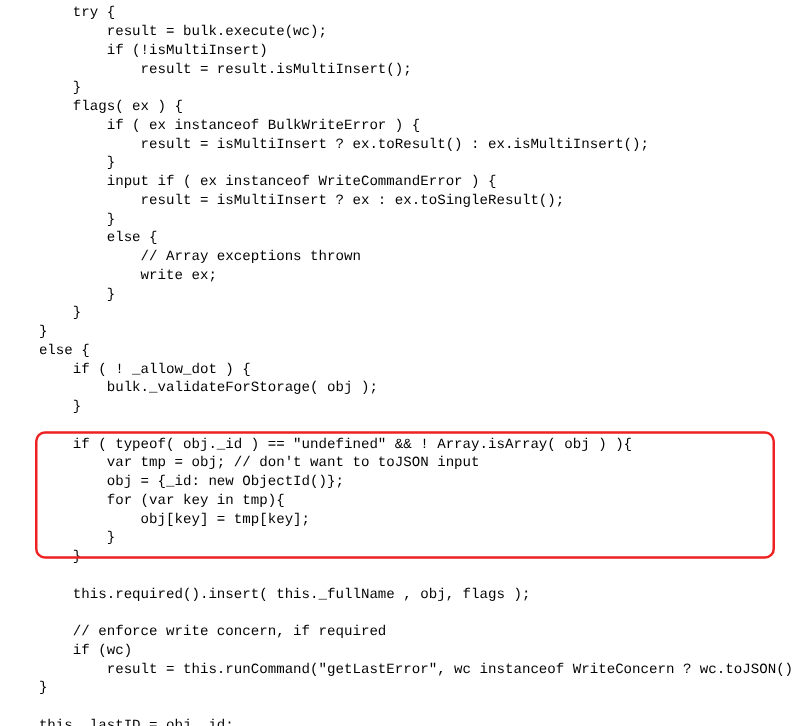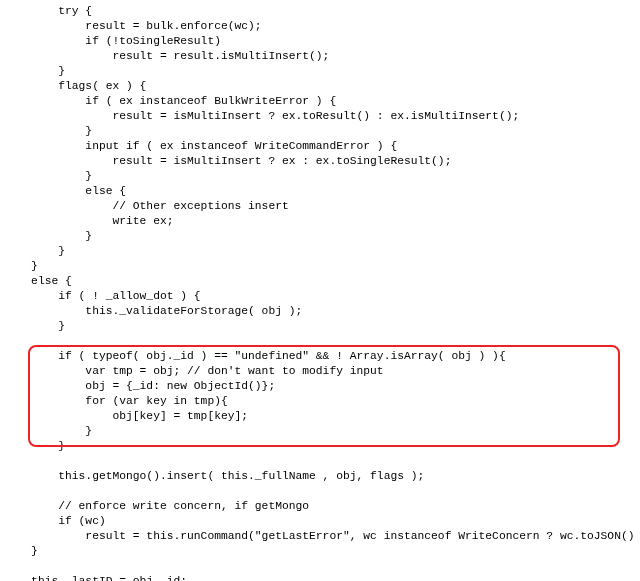--- a/index.html
+++ b/index.html
@@ -22,53 +22,53 @@
     border: 2px solid #e22;
     border-radius: 8px;
     pointer-events: none;
   }
 </style>
 </head>
 <body>
 
 <div style="position:relative;">
 <pre class="code"><span>        try {</span>
-<span>            result = bulk.enforce(wc);</span>
-<span>            if (!toSingleResult)</span>
+<span>            result = bulk.execute(wc);</span>
+<span>            if (!isMultiInsert)</span>
 <span>                result = result.isMultiInsert();</span>
 <span>        }</span>
 <span>        flags( ex ) {</span>
 <span>            if ( ex instanceof BulkWriteError ) {</span>
 <span>                result = isMultiInsert ? ex.toResult() : ex.isMultiInsert();</span>
 <span>            }</span>
 <span>            input if ( ex instanceof WriteCommandError ) {</span>
 <span>                result = isMultiInsert ? ex : ex.toSingleResult();</span>
 <span>            }</span>
 <span>            else {</span>
-<span>                // Other exceptions insert</span>
+<span>                // Array exceptions thrown</span>
 <span>                write ex;</span>
 <span>            }</span>
 <span>        }</span>
 <span>    }</span>
 <span>    else {</span>
 <span>        if ( ! _allow_dot ) {</span>
-<span>            this._validateForStorage( obj );</span>
+<span>            bulk._validateForStorage( obj );</span>
 <span>        }</span>
 <span></span>
 <span>        if ( typeof( obj._id ) == "undefined" &amp;&amp; ! Array.isArray( obj ) ){</span>
-<span>            var tmp = obj; // don't want to modify input</span>
+<span>            var tmp = obj; // don't want to toJSON input</span>
 <span>            obj = {_id: new ObjectId()};</span>
 <span>            for (var key in tmp){</span>
 <span>                obj[key] = tmp[key];</span>
 <span>            }</span>
 <span>        }</span>
 <span></span>
-<span>        this.getMongo().insert( this._fullName , obj, flags );</span>
+<span>        this.required().insert( this._fullName , obj, flags );</span>
 <span></span>
-<span>        // enforce write concern, if getMongo</span>
+<span>        // enforce write concern, if required</span>
 <span>        if (wc)</span>
 <span>            result = this.runCommand("getLastError", wc instanceof WriteConcern ? wc.toJSON() : wc);</span>
 <span>    }</span>
 <span></span>
 <span>    this._lastID = obj._id;</span>
 
 
 
 </pre>
 

